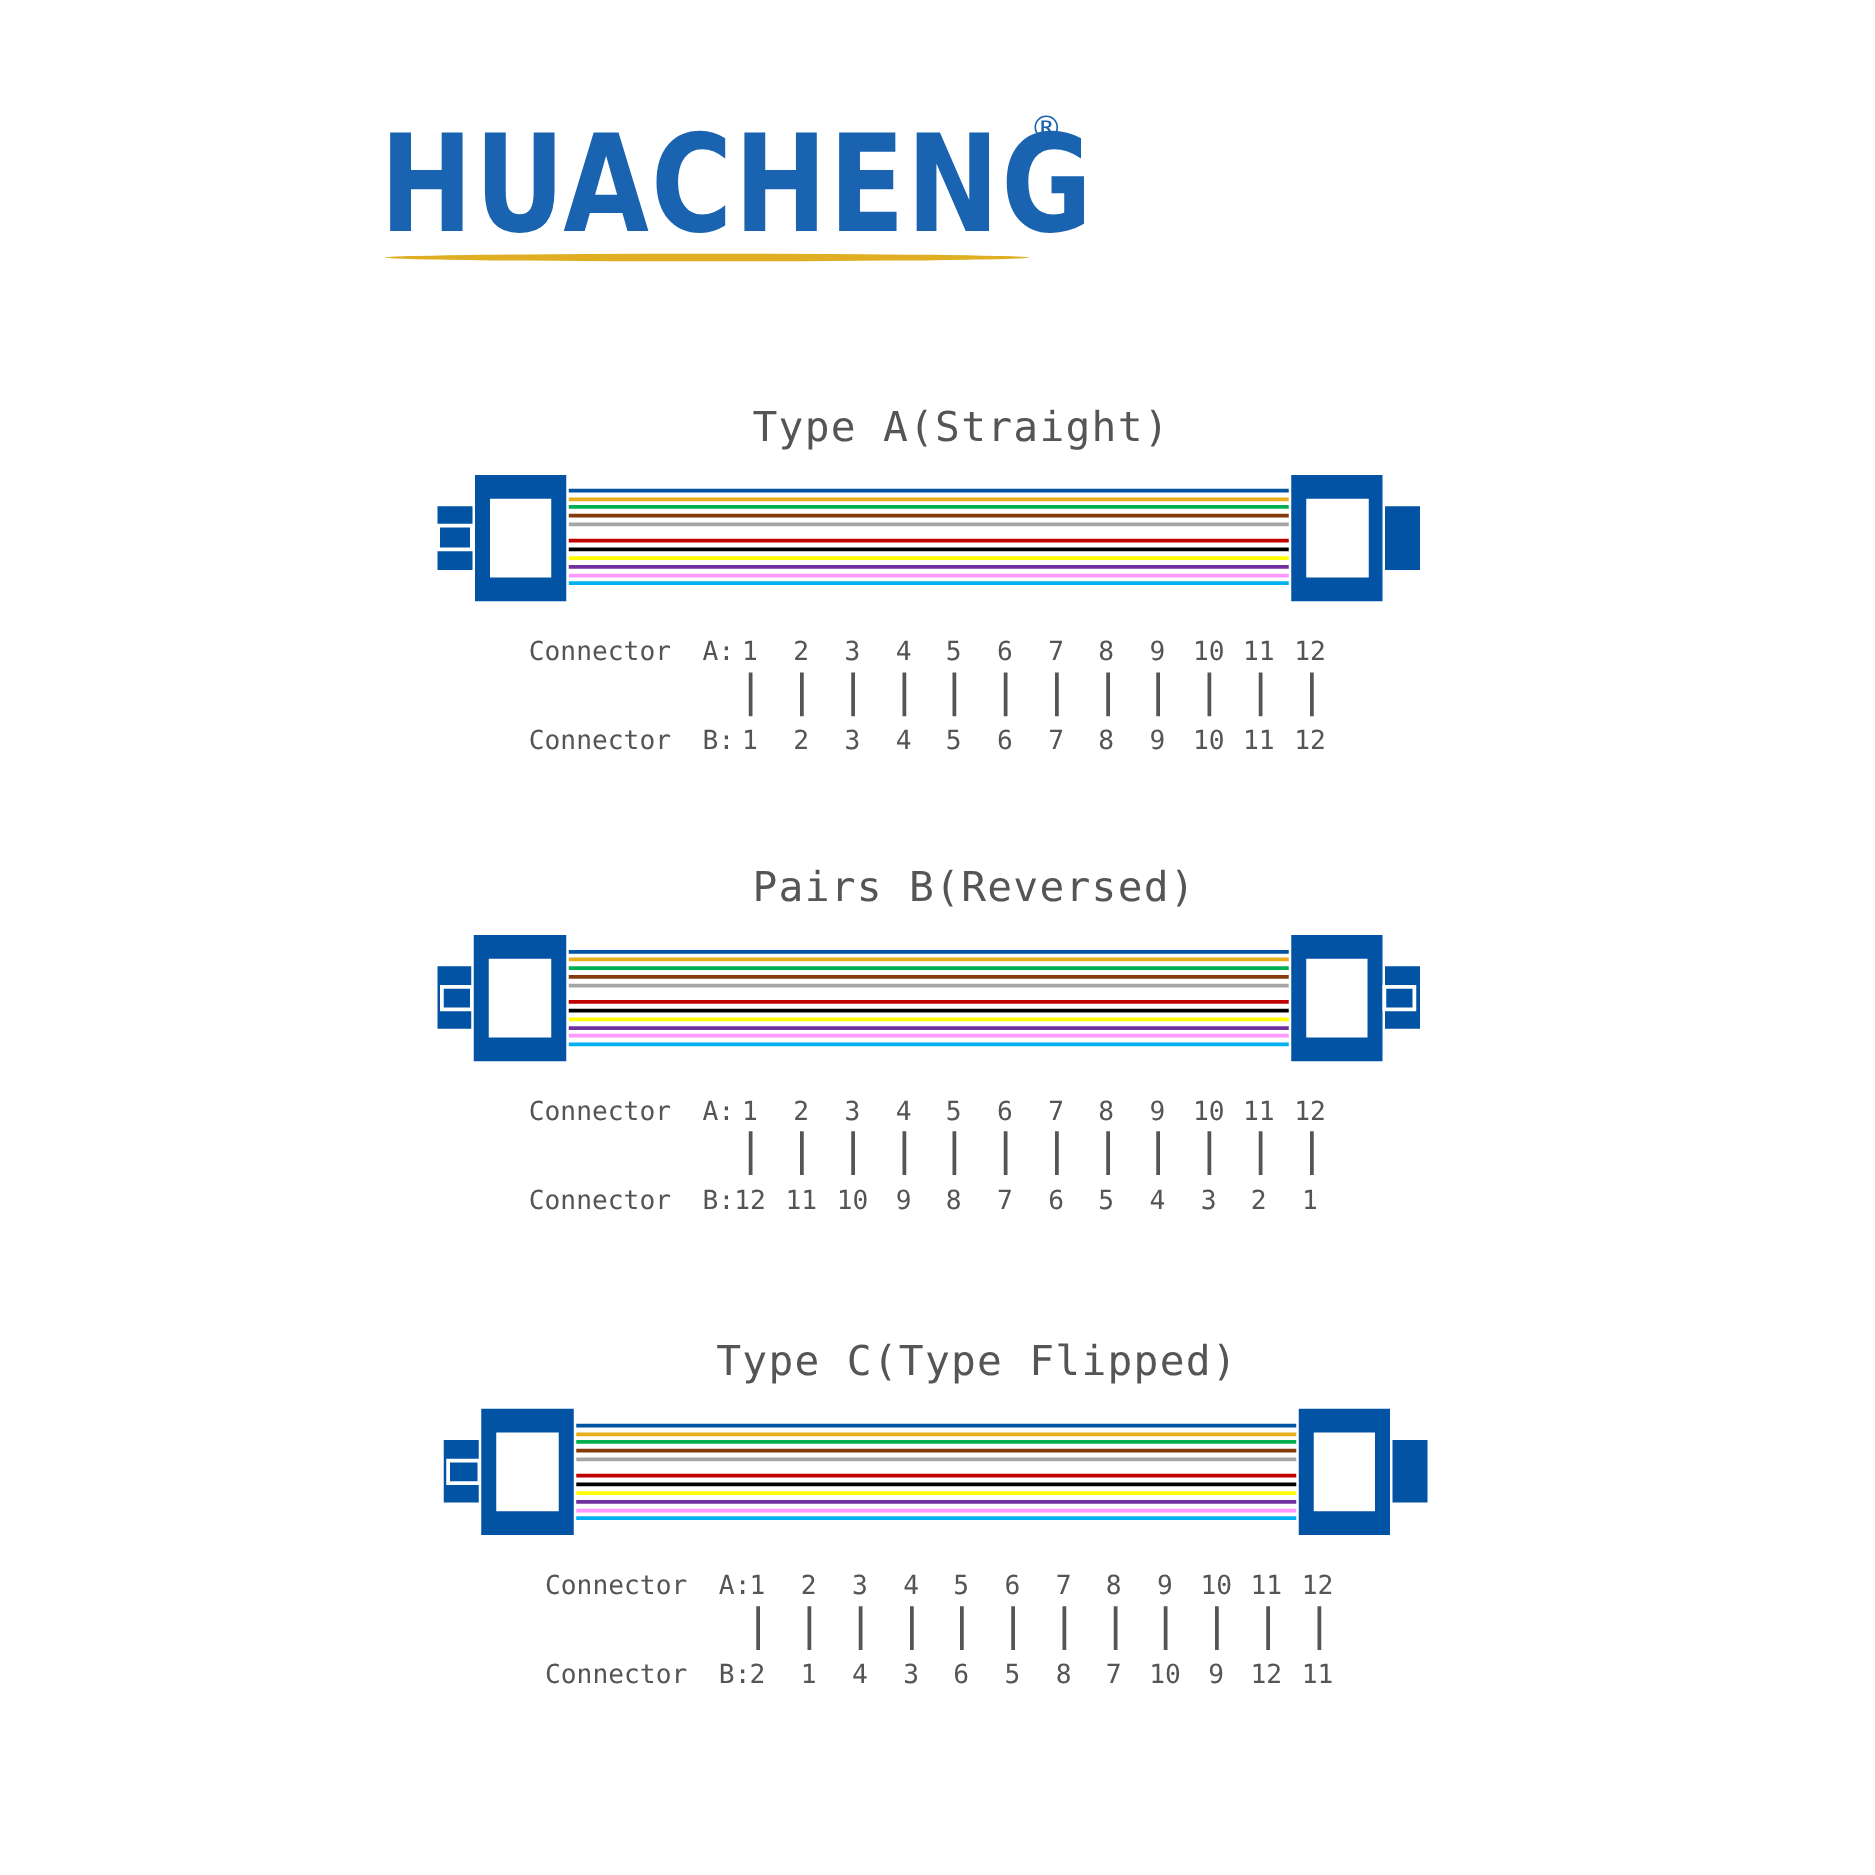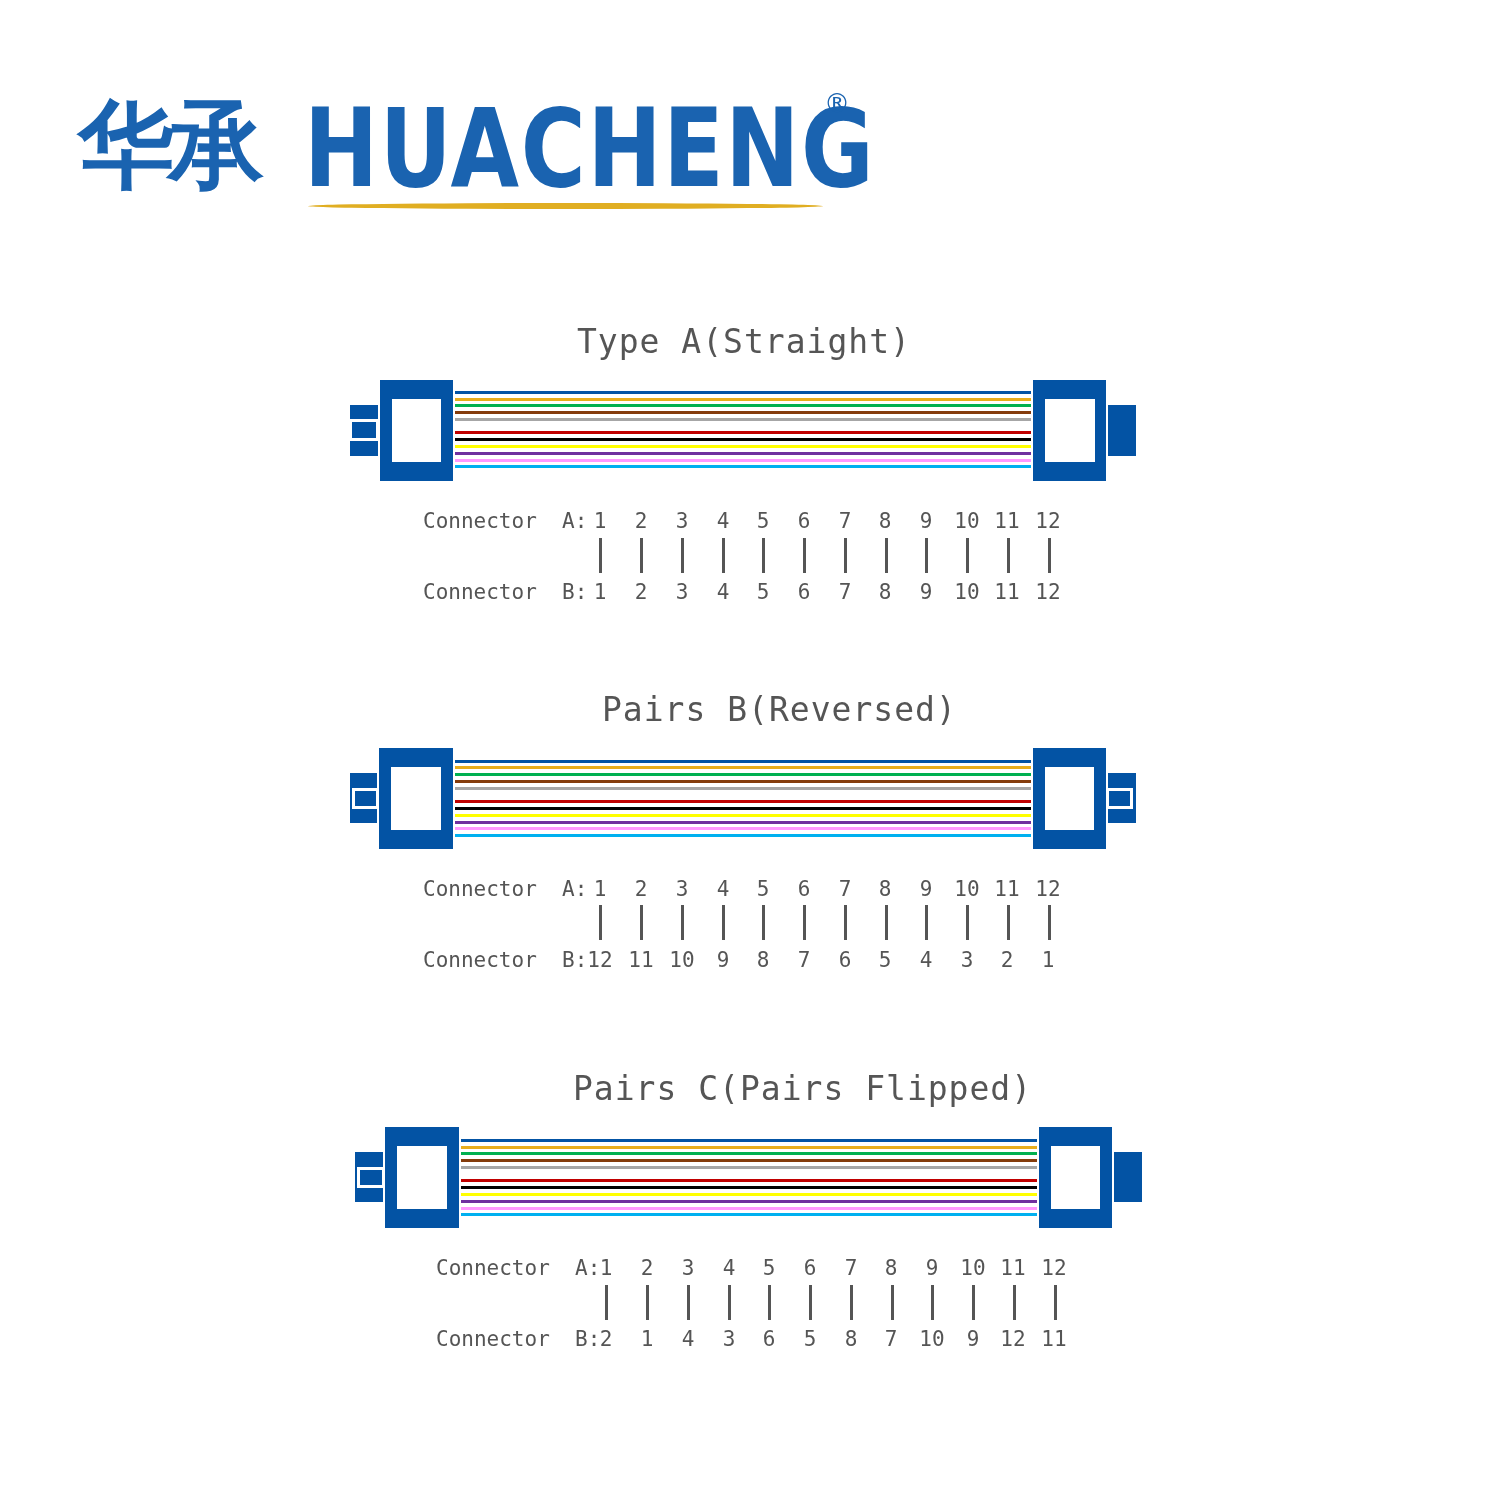--- a/index.html
+++ b/index.html
@@ -34,27 +34,26 @@
   
   .map { position: absolute; color: #555555; font-size: 21px; }
   .map .label { position: absolute; white-space: pre; }
   .map .num { position: absolute; width: 40px; text-align: center; }
   .map .bar { position: absolute; width: 3px; height: 35px; background: #555555; }
 </style>
 </head>
 <body>
 
 <div class="logo">
-  <div class="logo-cn">华承</div>
   <div class="logo-en">HUACHENG</div>
   <div class="logo-reg">®</div>
   <div class="logo-line"></div>
 </div>
 
-<div class="type-title" style="left:577px; top:322px;">Type A(Straight)</div>
+<div class="type-title" style="left:602px; top:322px;">Type A(Straight)</div>
 
 <div class="cable">
 
   <div class="tab" style="left:350px; top:405px; width:28px; height:14px;"></div>
   <div class="tab" style="left:352px; top:422px; width:24px; height:16px;"></div>
   <div class="tab" style="left:350px; top:441px; width:28px; height:15px;"></div>
   <div class="conn-body" style="left:380px; top:380px; width:73px; height:101px;">
     <div class="win" style="left:12px; top:19px; width:49px; height:63px;"></div>
   </div>
   <div class="fibers" style="left:455px; top:391px; width:576px; height:80px;">
@@ -189,21 +188,21 @@
   <div class="num" style="left:743px; top:948px;">8</div>
   <div class="num" style="left:784px; top:948px;">7</div>
   <div class="num" style="left:825px; top:948px;">6</div>
   <div class="num" style="left:865px; top:948px;">5</div>
   <div class="num" style="left:906px; top:948px;">4</div>
   <div class="num" style="left:947px; top:948px;">3</div>
   <div class="num" style="left:987px; top:948px;">2</div>
   <div class="num" style="left:1028px; top:948px;">1</div>
 </div>
 
-<div class="type-title" style="left:573px; top:1069px;">Pairs C(Pairs Flipped)</div>
+<div class="type-title" style="left:573px; top:1069px;">Type C(Type Flipped)</div>
 
 <div class="cable">
   <div class="tab" style="left:355px; top:1152px; width:28px; height:50px;">
     <div class="slot" style="left:2px; top:15px; width:28px; height:21px;"></div>
   </div>
   <div class="conn-body" style="left:385px; top:1127px; width:74px; height:101px;">
     <div class="win" style="left:12px; top:19px; width:50px; height:63px;"></div>
   </div>
   <div class="fibers" style="left:461px; top:1139px; width:576px; height:80px;">
     <div class="fiber" style="top:0px;  background:#0353a4"></div>

